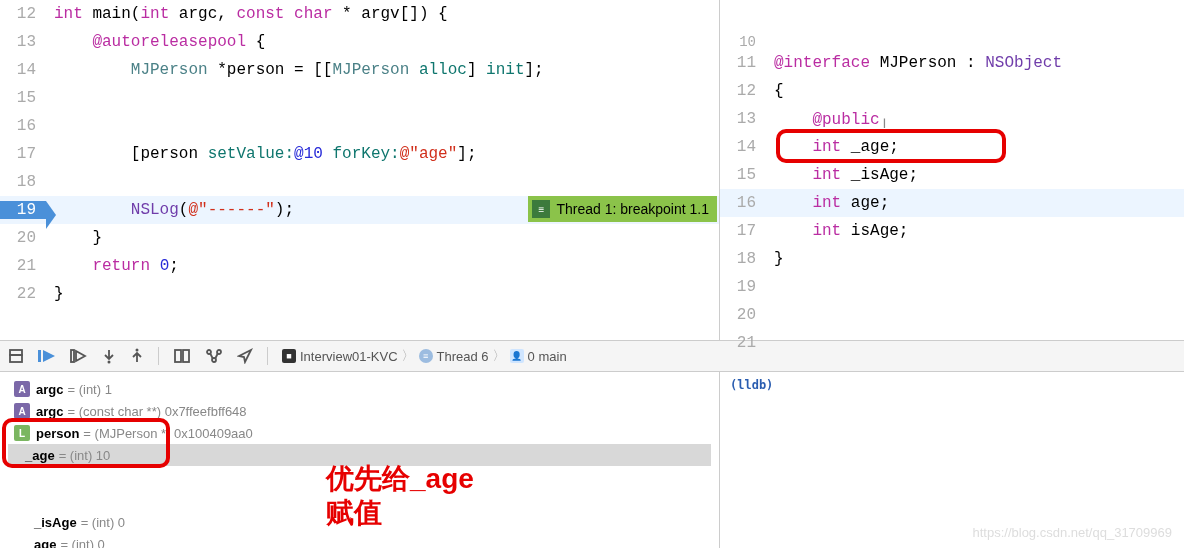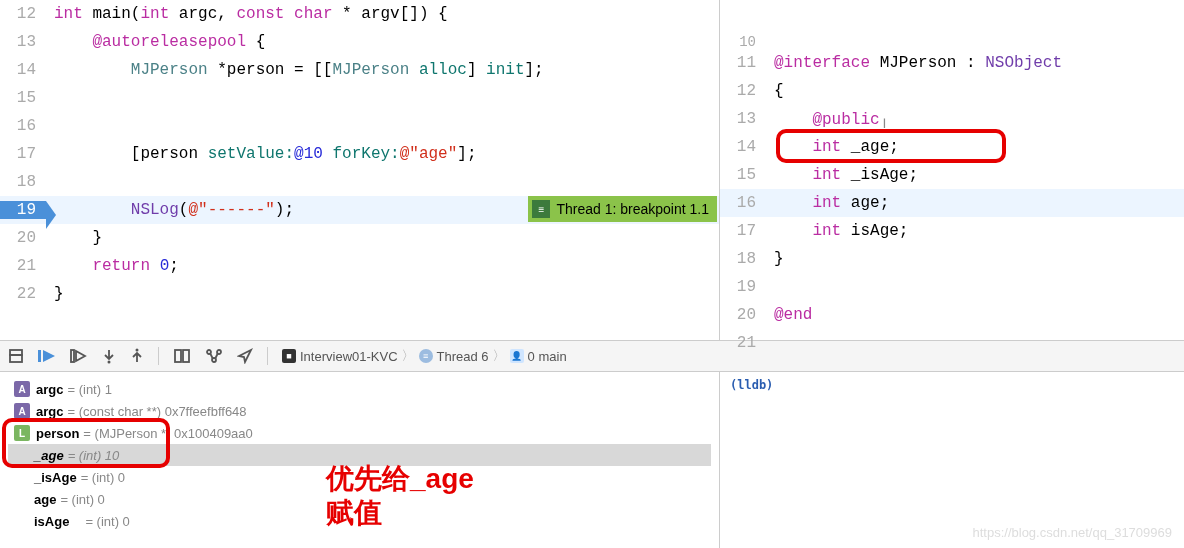--- a/index.html
+++ b/index.html
@@ -72,21 +72,21 @@
     <div class="line" style="height:14px;"><div class="gutter" style="font-size:14px;">10</div><div class="code"></div></div>
     <div class="line"><div class="gutter">11</div><div class="code"><span class="kwat">@interface</span> <span>MJPerson</span> : <span class="type">NSObject</span></div></div>
     <div class="line"><div class="gutter">12</div><div class="code">{</div></div>
     <div class="line"><div class="gutter">13</div><div class="code">    <span class="kwat">@public</span><span style="color:#888;">╷</span></div></div>
     <div class="line"><div class="gutter">14</div><div class="code">    <span class="kw">int</span> <span>_age;</span></div></div>
     <div class="line"><div class="gutter">15</div><div class="code">    <span class="kw">int</span> <span>_isAge;</span></div></div>
     <div class="line hl"><div class="gutter">16</div><div class="code">    <span class="kw">int</span> <span>age;</span></div></div>
     <div class="line"><div class="gutter">17</div><div class="code">    <span class="kw">int</span> <span>isAge;</span></div></div>
     <div class="line"><div class="gutter">18</div><div class="code">}</div></div>
     <div class="line"><div class="gutter">19</div><div class="code"></div></div>
-    <div class="line"><div class="gutter">20</div><div class="code"><span class="kwat">@end</span></div></div>
+    <div class="line"><div class="gutter">20</div></div>
     <div class="line"><div class="gutter">21</div><div class="code"></div></div>
 
     <div class="highlight-box" style="left:56px; top:94px; width:230px; height:34px;"></div>
   </div>
 </div>
 
 <div class="toolbar">
   <span>
       <svg width="16" height="16">
         <rect x="2" y="7" width="12" height="7" class="tbicon"></rect>
@@ -160,25 +160,25 @@
     <div class="var-row">
         <div class="vicon a">A</div>
         <span class="name">argc</span>
         <span class="meta"> = (const char **) 0x7ffeefbff648</span>
       </div>
     <div class="var-row">
         <div class="vicon l">L</div>
         <span class="name">person</span>
         <span class="meta"> = (MJPerson *) 0x100409aa0</span>
       </div>
-    <div class="var-row sel" style="padding-left:26px;font-style:italic;">
+    <div class="var-row sel" style="padding-left:17px;">
         <span class="name">_age</span>
         <span class="meta"> = (int) 10</span>
       </div>
-    <div class="var-row" style="padding-left:26px;">
+    <div class="var-row" style="padding-left:26px;margin-top:45px;">
         <span class="name">_isAge</span>
         <span class="meta"> = (int) 0</span>
       </div>
     <div class="var-row" style="padding-left:26px;">
         <span class="name">age</span>
         <span class="meta"> = (int) 0</span>
       </div>
     <div class="var-row" style="padding-left:26px;gap:12px;">
         <span class="name">isAge</span>
         <span class="meta"> = (int) 0</span>

